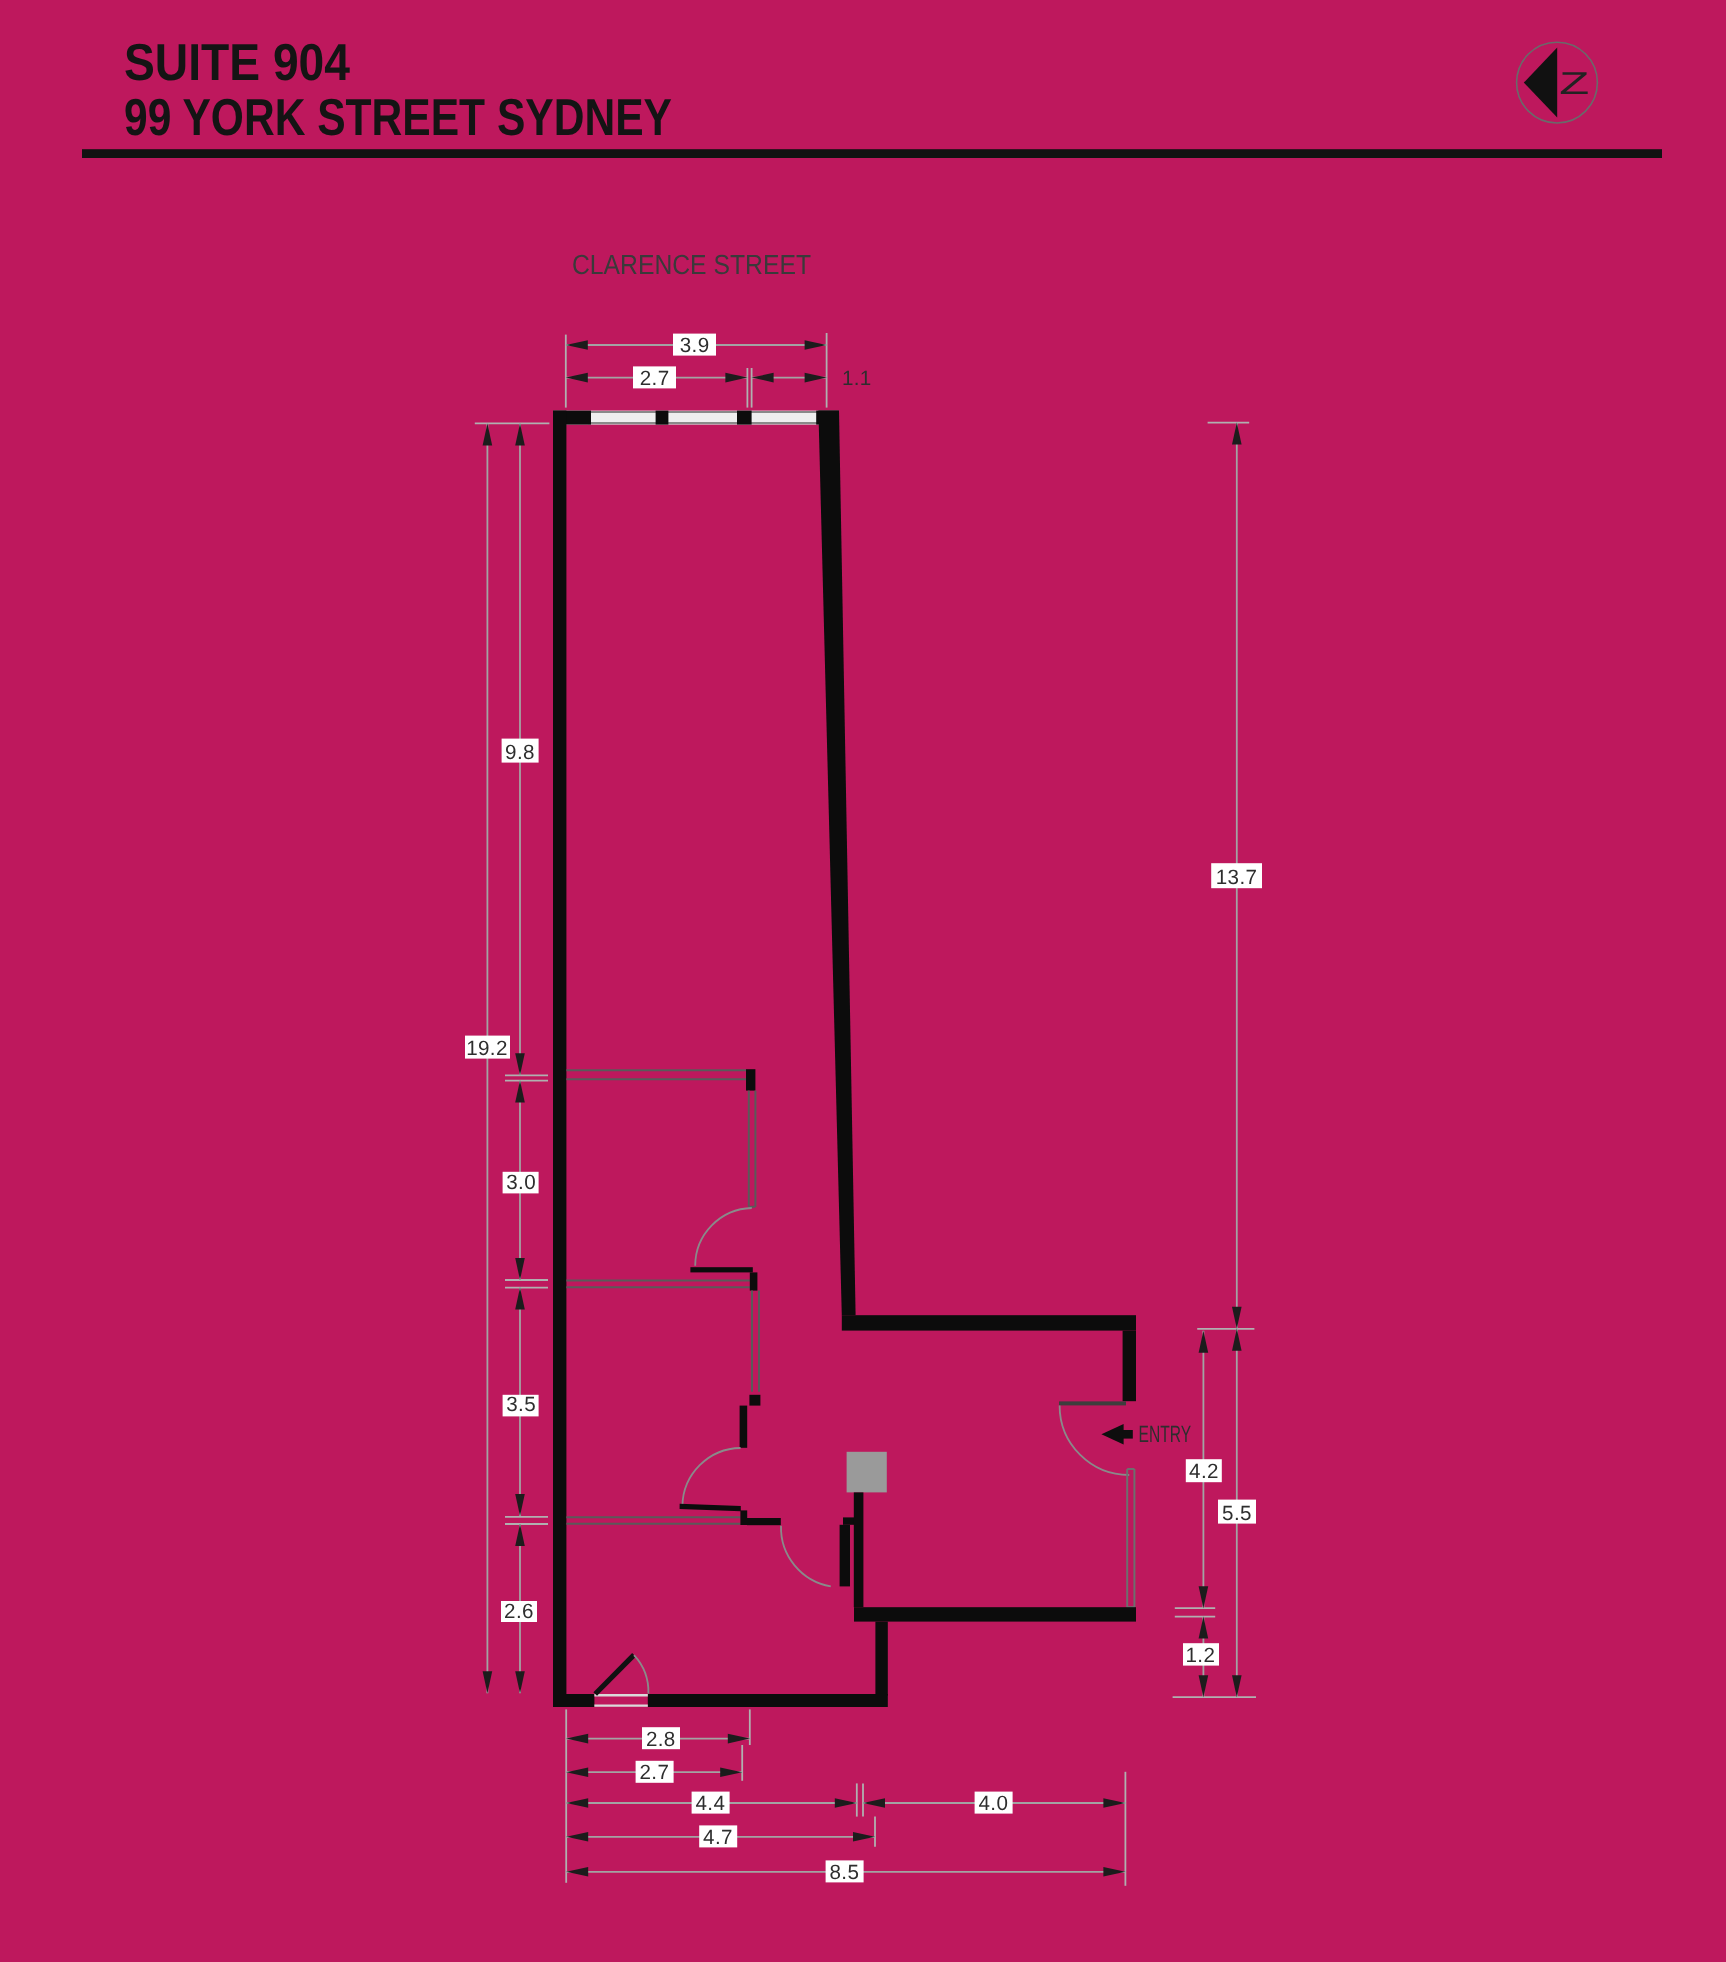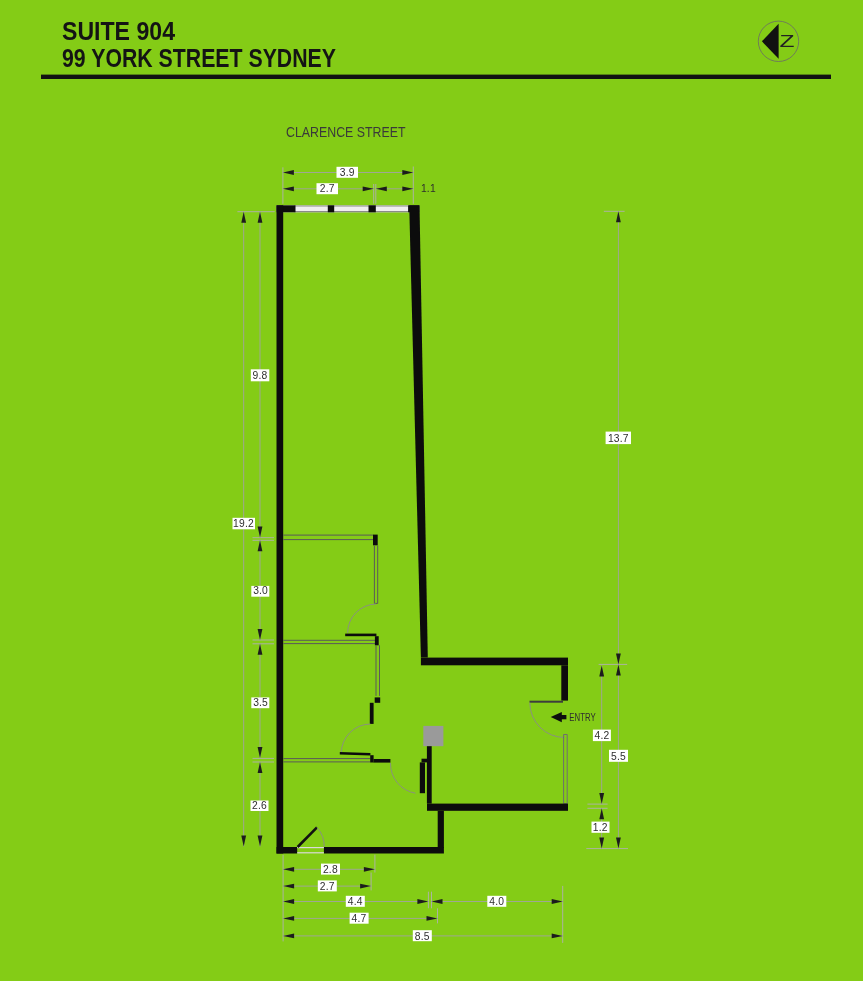--- a/index.html
+++ b/index.html
@@ -1,16 +1,16 @@
 <!DOCTYPE html>
 <html><head>
 <meta charset="utf-8">
 <style>
   html,body{margin:0;padding:0;background:#ffffff;}
-  #page{position:relative;width:863px;height:981px;background:#84cc16;overflow:hidden;}
+  #page{position:relative;width:863px;height:981px;background:#be185d;overflow:hidden;}
   svg{position:absolute;top:0;left:0;}
   text{font-family:"Liberation Sans", sans-serif;}
   .dim{font-size:10.3px;fill:#2e2e2e;letter-spacing:0.2px;}
   .dimline{stroke:#a3a3a3;stroke-width:0.9;fill:none;}
   .ext{stroke:#b0b0b0;stroke-width:0.9;fill:none;}
   .arr{fill:#1c1c1c;}
   .thinwall{stroke:#5a5a5a;stroke-width:1;fill:none;}
   .arc{stroke:#8a8a8a;stroke-width:0.9;fill:none;}
   .wbox{fill:#ffffff;}
 </style>

